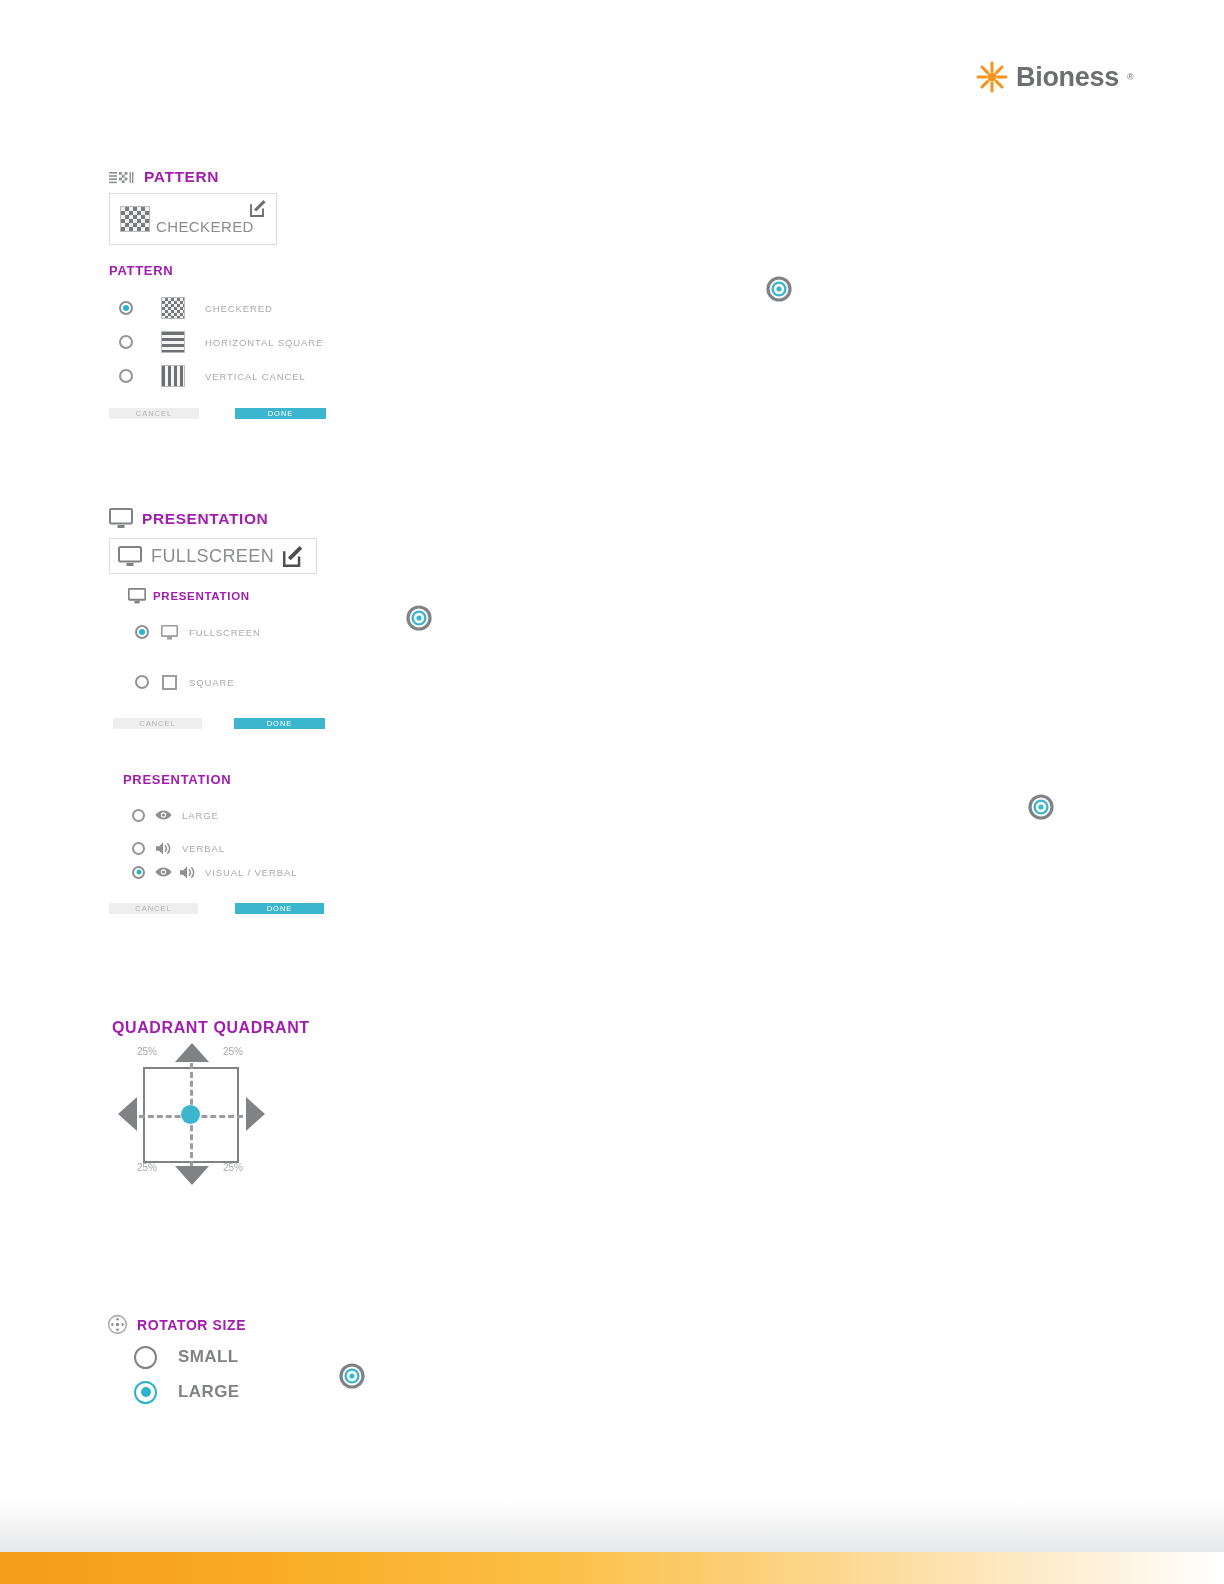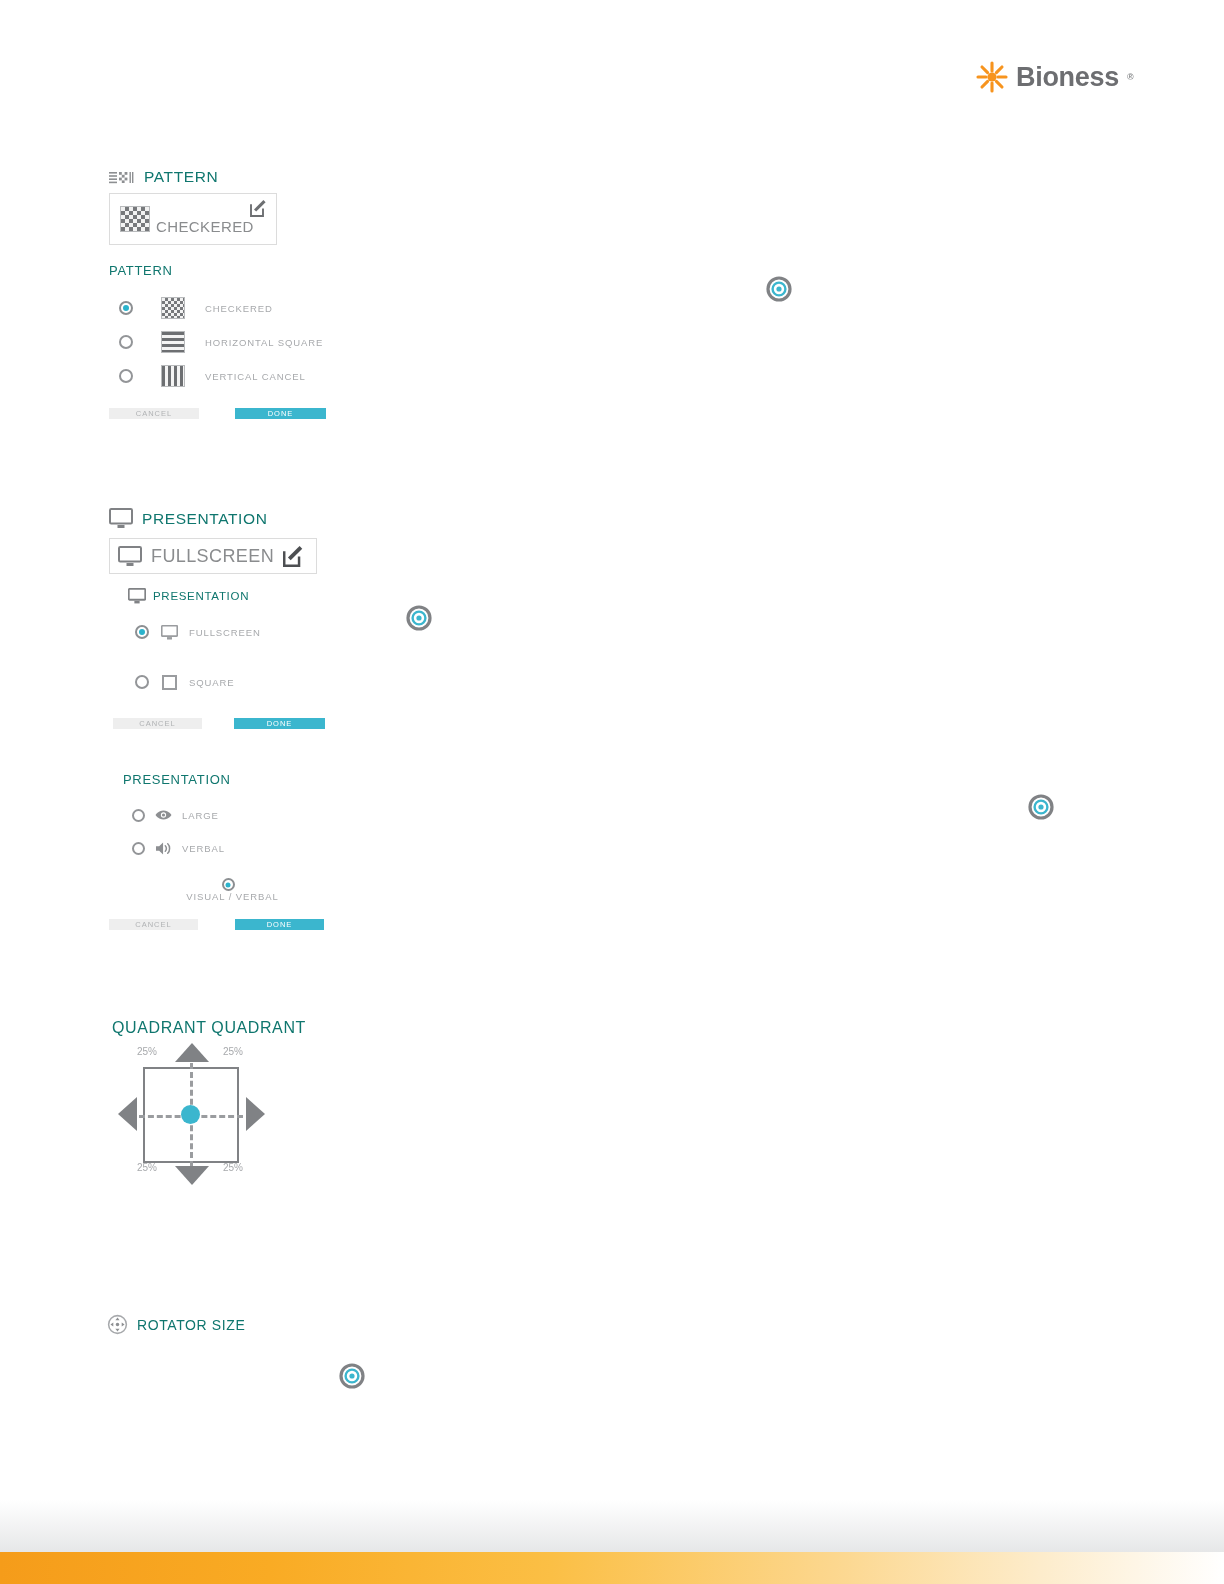--- a/index.html
+++ b/index.html
@@ -12,21 +12,21 @@
   }
 
   
   #logo { position:absolute; left:975px; top:60px; display:flex; align-items:center; gap:7px; }
   #logo .wordmark { font-size:27px; font-weight:bold; color:#6d6e71; letter-spacing:-0.3px; }
   #logo .reg { font-size:9px; color:#8a8c8e; vertical-align:super; margin-left:1px; font-weight:bold;}
 
   
   .sect { position:absolute; }
   .hdr { display:flex; align-items:center; gap:9px; }
-  .hdr-txt { font-size:15.5px; font-weight:normal; color:#0f766e; letter-spacing:0.6px; }
+  .hdr-txt { font-size:15.5px; font-weight:bold; color:#a21caf; letter-spacing:0.6px; }
   .hdr-txt.sm { font-size:13px; letter-spacing:0.7px; }
   .hdr-txt.tiny { font-size:11.5px; letter-spacing:0.7px; }
 
   .card {
     border:1px solid #dcdcdc; background:#fff;
     display:flex; align-items:center; position:relative;
   }
   .card-label { color:#8a8c8e; letter-spacing:0.4px; }
 
   .row { display:flex; align-items:center; }
@@ -226,31 +226,31 @@
     <div class="row" style="height:20px; margin-bottom:13px;">
       <span class="radio" style="width:13px;height:13px;"></span>
       <svg width="17" height="12" viewBox="0 0 20 13" style="margin-left:10px;">
         <path d="M10 1.2 C3.6 1.2 0.7 6.5 0.7 6.5 C0.7 6.5 3.6 11.8 10 11.8 C16.4 11.8 19.3 6.5 19.3 6.5 C19.3 6.5 16.4 1.2 10 1.2 Z" fill="#8d8f92"></path>
         <circle cx="10" cy="6.5" r="3.1" fill="#ffffff"></circle>
         <circle cx="10" cy="6.5" r="1.9" fill="#8d8f92"></circle>
       </svg>
       <span class="opt-txt" style="margin-left:10px;">LARGE</span>
     </div>
 
-    <div class="row" style="height:20px; margin-bottom:20px;">
+    <div class="row" style="height:20px; margin-bottom:4px;">
       <span class="radio" style="width:13px;height:13px;"></span>
       <svg width="17" height="15" viewBox="0 0 19 17" style="margin-left:10px;">
         <path d="M1 6 L4.6 6 L9 1.6 L9 15.4 L4.6 11 L1 11 Z" fill="#8d8f92"></path>
         <path d="M11.5 5.4 C13.2 7 13.2 10 11.5 11.6" fill="none" stroke="#8d8f92" stroke-width="1.7" stroke-linecap="round"></path>
         <path d="M14.3 3.1 C17.1 5.7 17.1 11.3 14.3 13.9" fill="none" stroke="#8d8f92" stroke-width="1.7" stroke-linecap="round"></path>
       </svg>
       <span class="opt-txt" style="margin-left:10px;">VERBAL</span>
     </div>
 
-    <div class="row" style="height:20px;flex-direction:column;">
+    <div class="row" style="height:20px;">
       <span class="radio on" style="width: 13px; height: 13px; --dot: 5px;"></span>
       <svg width="17" height="12" viewBox="0 0 20 13" style="margin-left:10px;">
         <path d="M10 1.2 C3.6 1.2 0.7 6.5 0.7 6.5 C0.7 6.5 3.6 11.8 10 11.8 C16.4 11.8 19.3 6.5 19.3 6.5 C19.3 6.5 16.4 1.2 10 1.2 Z" fill="#8d8f92"></path>
         <circle cx="10" cy="6.5" r="3.1" fill="#ffffff"></circle>
         <circle cx="10" cy="6.5" r="1.9" fill="#8d8f92"></circle>
       </svg>
       <svg width="17" height="15" viewBox="0 0 19 17" style="margin-left:7px;">
         <path d="M1 6 L4.6 6 L9 1.6 L9 15.4 L4.6 11 L1 11 Z" fill="#8d8f92"></path>
         <path d="M11.5 5.4 C13.2 7 13.2 10 11.5 11.6" fill="none" stroke="#8d8f92" stroke-width="1.7" stroke-linecap="round"></path>
         <path d="M14.3 3.1 C17.1 5.7 17.1 11.3 14.3 13.9" fill="none" stroke="#8d8f92" stroke-width="1.7" stroke-linecap="round"></path>
@@ -298,20 +298,30 @@
         <path d="M11 3.6 L13.2 6.6 L8.8 6.6 Z"></path>
         <path d="M11 18.4 L8.8 15.4 L13.2 15.4 Z"></path>
         <path d="M3.6 11 L6.6 8.8 L6.6 13.2 Z"></path>
         <path d="M18.4 11 L15.4 13.2 L15.4 8.8 Z"></path>
         <circle cx="11" cy="11" r="1.8"></circle>
       </g>
     </svg>
     <span class="hdr-txt" style="font-size:14px;">ROTATOR SIZE</span>
   </div>
 
+  <div style="margin-top:8px; margin-left:27px;">
+    <div class="row" style="height:28px;">
+      <span class="radio" style="width:23px;height:23px;border-width:2.6px;border-color:#808285;"></span>
+      <span style="margin-left:21px; font-size:17px; font-weight:bold; color:#808285; letter-spacing:0.4px;">SMALL</span>
+    </div>
+    <div class="row" style="height:28px; margin-top:7px;">
+      <span class="radio on teal" style="width: 23px; height: 23px; border-width: 2.6px; --dot: 10px;"></span>
+      <span style="margin-left:21px; font-size:17px; font-weight:bold; color:#808285; letter-spacing:0.4px;">LARGE</span>
+    </div>
+  </div>
 </div>
 
 <div class="target" style="left:766px; top:276px;">
   <svg width="26" height="26" viewBox="0 0 26 26">
       <circle cx="13" cy="13" r="11" fill="none" stroke="#808285" stroke-width="3.2"></circle>
       <circle cx="13" cy="13" r="6.4" fill="none" stroke="#3BB6CE" stroke-width="2.4"></circle>
       <circle cx="13" cy="13" r="2.6" fill="#3BB6CE"></circle>
     </svg>
 </div>
 <div class="target" style="left:406px; top:605px;">

